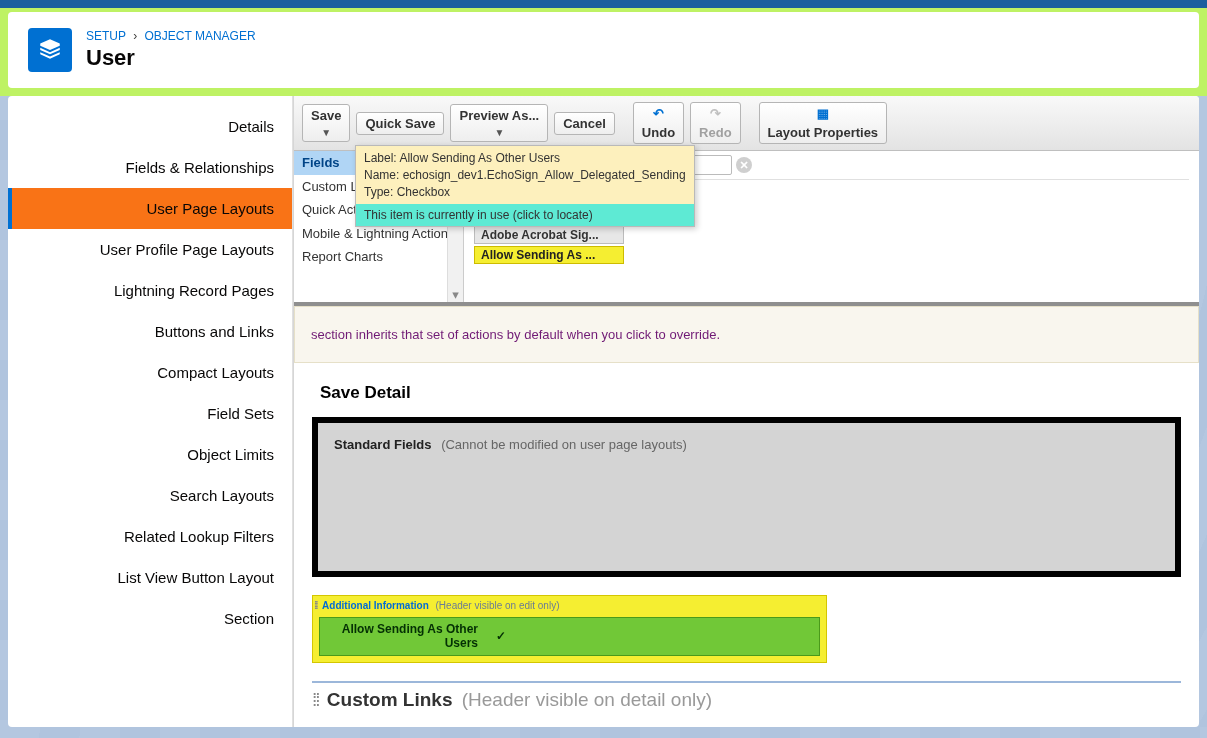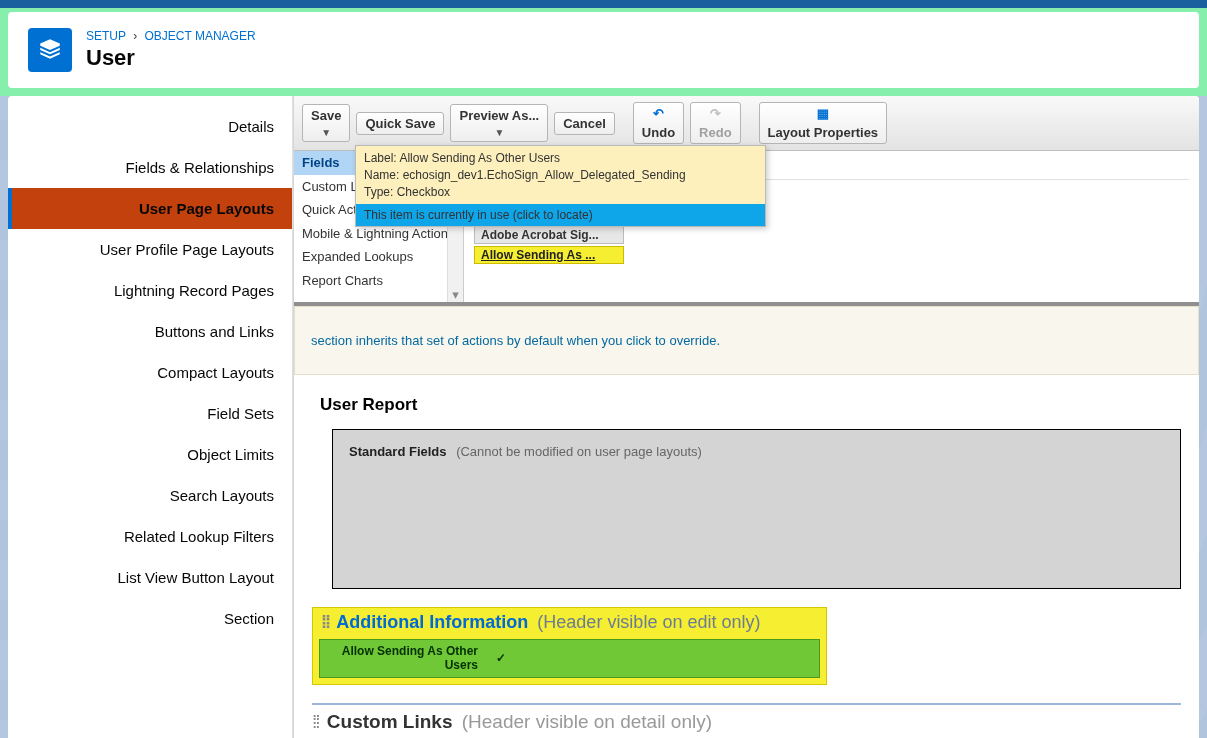--- a/index.html
+++ b/index.html
@@ -5,21 +5,21 @@
   * { box-sizing: border-box; margin: 0; padding: 0; }
   body {
     font-family: -apple-system, BlinkMacSystemFont, "Segoe UI", Arial, sans-serif;
     background: #b0c4de;
     background-image: repeating-radial-gradient(circle at 0 0, rgba(255,255,255,.05) 0, rgba(255,255,255,.05) 40px, transparent 40px, transparent 80px);
     font-size: 13px;
     color: #16325c;
   }
   .top-band {
     border-top: 8px solid #1a5f9e;
-    background: #86efac;
+    background: #bef264;
     padding: 0 8px 8px 8px;
   }
   .page-header {
     background: #fff;
     border-radius: 4px;
     padding: 16px 20px;
     display: flex;
     align-items: center;
     gap: 14px;
     margin-top: 4px;
@@ -52,24 +52,24 @@
     padding-top: 10px;
     text-align: right;
   }
   .sidebar-item {
     padding: 12px 18px 12px 44px;
     font-size: 15px;
     color: #080707;
     cursor: pointer;
   }
   .sidebar-item.active {
-    background: #c2410c;
+    background: #f97316;
     border-left: 4px solid #0070d2;
     padding-left: 40px;
-    font-weight: 700;
+    font-weight: 400;
   }
   
   .editor {
     flex: 1;
     display: flex;
     flex-direction: column;
     border-left: 1px solid #d6d6d6;
   }
   .toolbar {
     background: linear-gradient(#f9f9f9, #e3e3e3);
@@ -152,77 +152,76 @@
     border: 1px solid #d9a84a;
     background: linear-gradient(#fff3dc, #f7dca0);
     padding: 1px 6px;
     font-size: 12px;
     font-weight: 700;
     color: #222;
     cursor: move;
     display: flex; align-items: center; gap: 4px;
   }
   .pitem.gray { background:#e7e7e7; border-color:#bcbcbc; font-weight:700; color:#333; }
-  .pitem.highlight { background:#f5ee31; border-color:#cdbb00;text-decoration:underline; }
+  .pitem.highlight { background:#f5ee31; border-color:#cdbb00; }
   .pitem .licon { font-size:11px; color:#2a6496; }
   
   .tooltip {
     position: absolute;
     left: 355px;
     top: 145px;
-    width: 411px;
-    background: #0ea5e9;
+    width: 340px;
+    background: #5eead4;
     border: 1px solid #b9b9b9;
     box-shadow: 2px 2px 6px rgba(0,0,0,.2);
     font-size: 12px;
     z-index: 10;
   }
   .tooltip .tip-top {
     background: #fdf0bd;
     padding: 4px 8px;
     line-height: 1.4;
     color:#333;
   }
   .tooltip .tip-bottom {
     padding: 4px 8px;
     color: #333;
   }
   
   .editor-body { padding: 16px 18px; flex:1; position: relative; }
   .override-note {
     background: #f9f6ee;
     border: 1px solid #e6e0c8;
-    padding: 26px 16px;
-    font-size: 13px;
-    color: #0369a1;
+    padding: 20px 16px;
+    font-size: 13px;
+    color: #701a75;
     margin-top: -16px; margin-left: -18px; margin-right: -18px;
     margin-bottom: 20px;
   }
   .section-title { font-size: 17px; font-weight: 700; color: #000; margin: 6px 0 14px 8px; }
   .standard-fields {
     background: #d4d4d4;
-    border: 1px solid #000000;
+    border: 6px solid #000000;
     padding: 14px 16px;
     height: 160px;
     font-size: 13px;
     color: #222;
-    margin-left: 20px;
   }
   .standard-fields .sf-title { font-weight: 700; display:inline; }
   .standard-fields .sf-sub { color: #666; margin-left: 6px; }
   .additional {
     margin-top: 18px;
     background: #f5ee31;
     border: 1px solid #d4c600;
     padding: 0;
     width: 515px;
   }
   .additional-header {
-    padding: 4px 8px;
-    font-size: 18px;
+    padding: 4px 1px;
+    font-size: 10px;
     color: #006bd6;
     font-weight: 700;
   }
   .additional-header .sub { color: #6b7c93; font-weight: 400; margin-left: 4px; }
   .grip { color:#888; margin-right:3px; letter-spacing:-2px; }
   .additional-field {
     background: #71c837;
     display: flex; align-items: center;
     padding: 4px 8px;
     font-size: 12px; font-weight: 700; color: #043004;
@@ -297,21 +296,20 @@
       <div class="spacer"></div>
       <button class="btn layoutprops">Layout Properties</button>
     </div>
 
     <div class="palette-wrap">
       <div class="palette-list">
         <div class="palette-list-item selected">Fields</div>
         <div class="palette-list-item">Custom Links</div>
         <div class="palette-list-item">Quick Actions</div>
         <div class="palette-list-item">Mobile &amp; Lightning Actions</div>
-        <div class="palette-list-item">Expanded Lookups</div>
         <div class="palette-list-item">Report Charts</div>
         <div class="palette-scrollbar">
           <span>▴</span>
           <span>▾</span>
         </div>
       </div>
       <div class="palette-right">
         <div class="quick-find-row">
           <span class="quick-find-label">Quick Find</span>
           <input class="quick-find-input" placeholder="Field Name" style="">
@@ -337,21 +335,21 @@
         <div><span>Label:</span> <span>Allow Sending As Other Users</span></div>
         <div><span>Name:</span> <span>echosign_dev1.EchoSign_Allow_Delegated_Sending</span></div>
         <div><span>Type:</span> <span>Checkbox</span></div>
       </div>
       <div class="tip-bottom">This item is currently in use (click to locate)</div>
     </div>
 
     <div class="editor-body">
       <div class="override-note">section inherits that set of actions by default when you click to override.</div>
 
-      <div class="section-title">User Report</div>
+      <div class="section-title">Save Detail</div>
 
       <div class="standard-fields">
         <span class="sf-title">Standard Fields</span>
         <span class="sf-sub">(Cannot be modified on user page layouts)</span>
       </div>
 
       <div class="additional">
         <div class="additional-header">
           <span class="grip">⁞⁞</span>
           <span>Additional Information</span>

